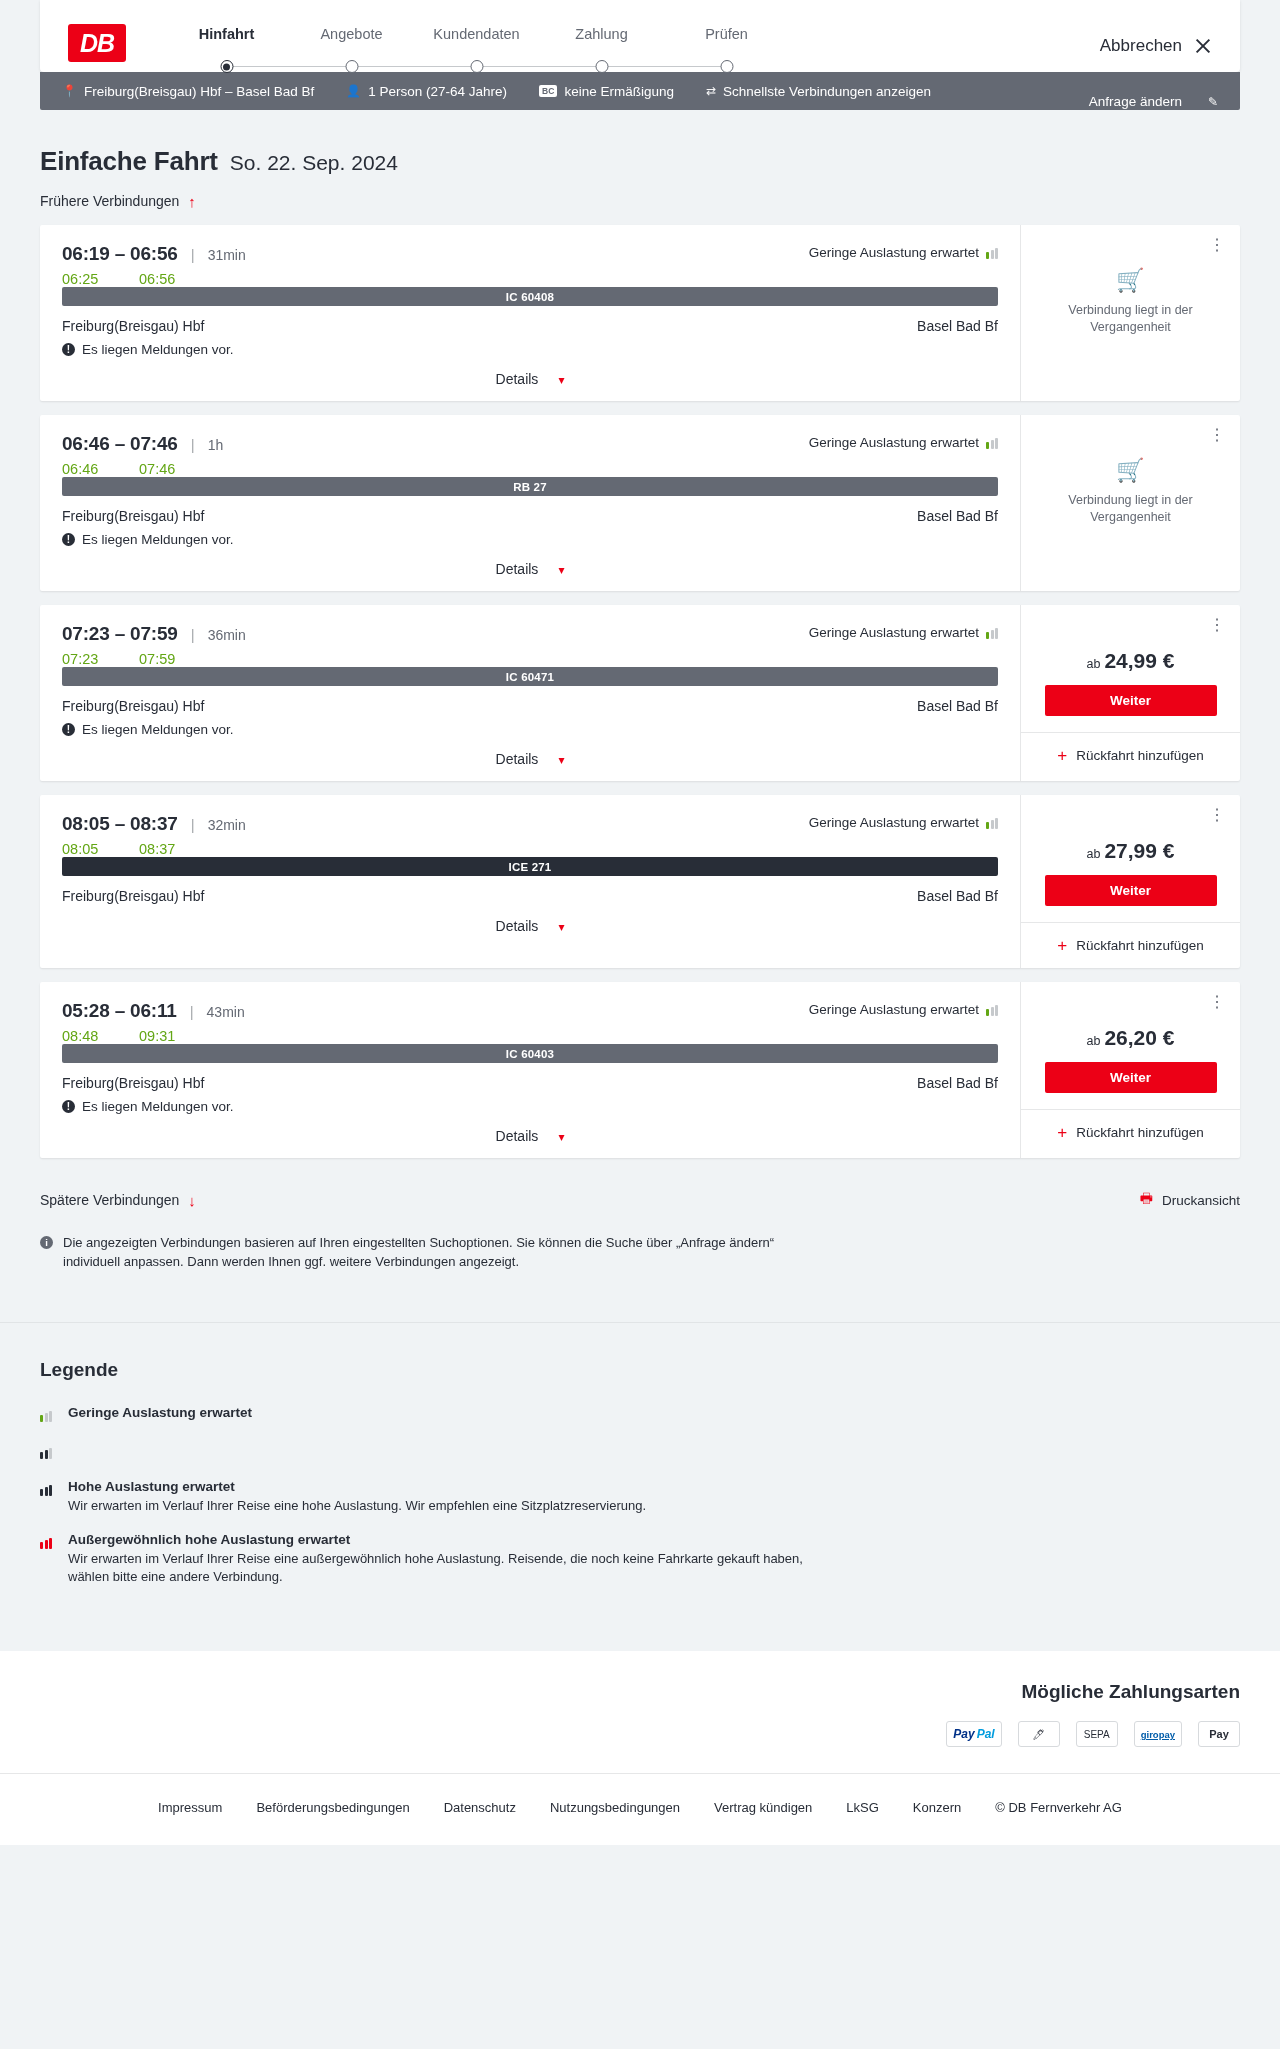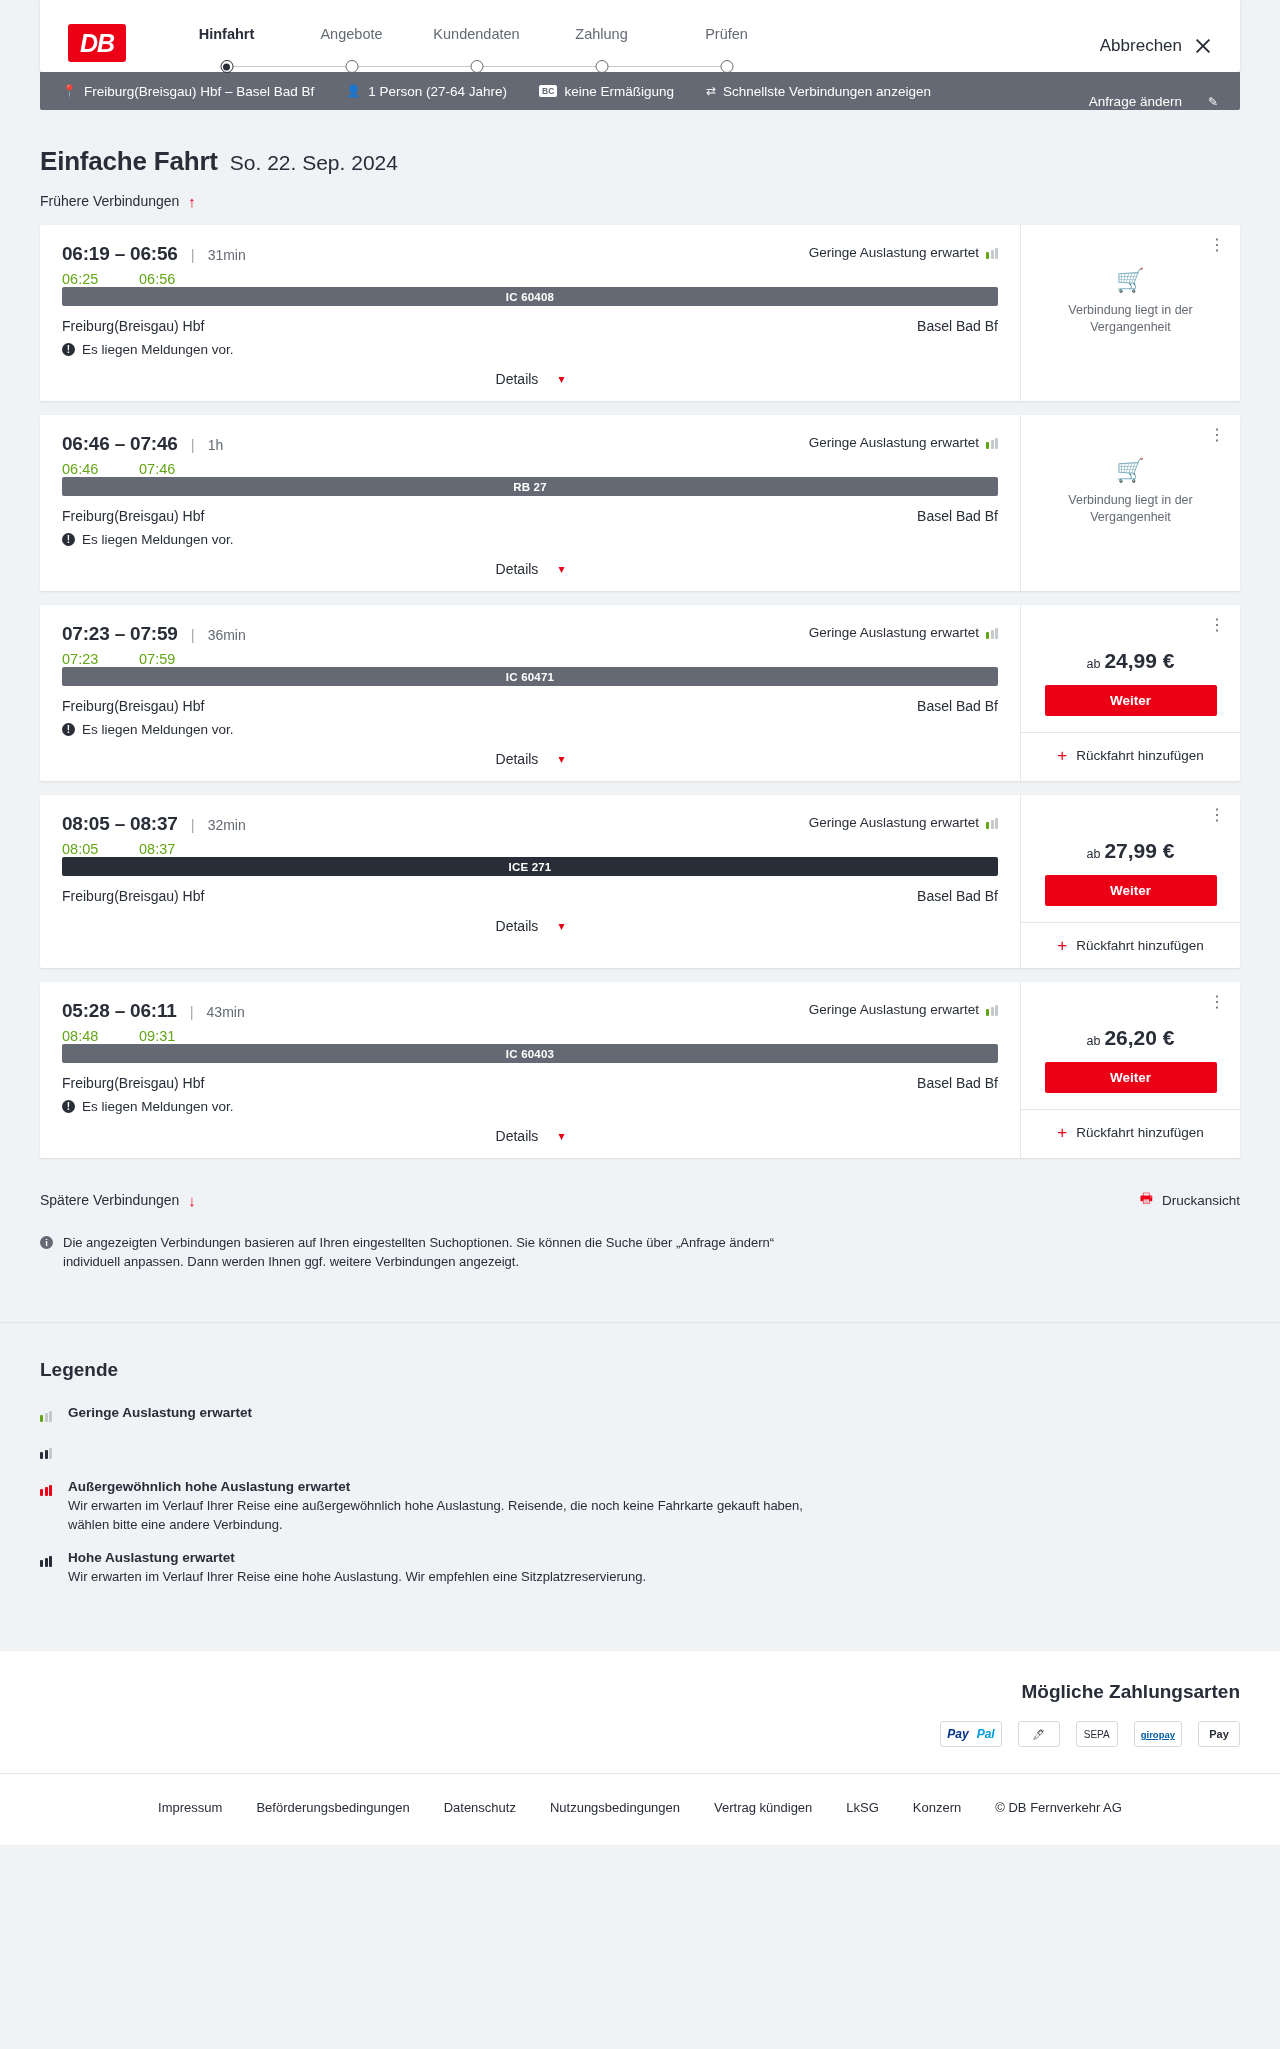--- a/index.html
+++ b/index.html
@@ -123,21 +123,21 @@
   }
   .trainbar.dark { background:#282d37; }
   .stations { display:flex; justify-content:space-between; margin-top:12px; font-size:14px; }
   .msg { margin-top:8px; font-size:13.5px; display:flex; align-items:center; gap:7px; }
   .warn-icon {
     width:13px; height:13px; border-radius:50%; background:#282d37; color:#fff;
     font-size:10px; font-weight:bold; display:inline-flex; align-items:center;
     justify-content:center; line-height:1; flex:none;
   }
   .details-row {
-    display:flex; align-items:center; justify-content:center; gap:20px;
+    display:flex; align-items:flex-end; justify-content:center; gap:20px;
     font-size:14px; margin-top:14px; padding-bottom:14px; cursor:pointer;
   }
   .chev { color:#ec0016; font-size:12px; }
 
   .conn-right {
     width:220px; border-left:1px solid #e6e7e8; position:relative;
     display:flex; flex-direction:column; align-items:center; padding-top:18px;
   }
   .kebab {
     position:absolute; right:14px; top:12px; font-size:16px; color:#646973;
@@ -184,21 +184,21 @@
   .legend-desc { font-size:13px; margin-top:3px; line-height:1.45; max-width:760px; }
 
   
   .pay-wrap { background:#fff; padding:30px 40px 26px 40px; }
   .pay-inner { text-align:right; }
   .pay-title { font-size:19px; font-weight:bold; margin-bottom:18px; }
   .pay-icons { display:flex; justify-content:flex-end; gap:16px; align-items:center; }
   .pay-chip {
     height:26px; min-width:42px; border:1px solid #d7dadd; border-radius:3px;
     display:flex; align-items:center; justify-content:center;
-    font-size:10px; color:#282d37; background:#fff; padding:0 6px; gap:8px;
+    font-size:10px; color:#282d37; background:#fff; padding:0 6px; gap:2px;
   }
   .pp-blue { color:#003087; font-weight:bold; font-style:italic; font-size:12px; }
   .pp-light { color:#009cde; font-weight:bold; font-style:italic; font-size:12px; }
   .giro-text { color:#005ca9; font-weight:bold; font-size:9.5px;text-decoration:underline; }
   .apple-text { font-size:11px; font-weight:bold; }
 
   
   .footer { background:#fff; border-top:1px solid #e6e7e8; padding:26px 40px 30px 40px; }
   .footer-links { display:flex; justify-content:center; gap:34px; font-size:13px; flex-wrap:wrap; }
   .footer-links a { color:#282d37; text-decoration:none; cursor:pointer; }
@@ -530,38 +530,38 @@
         </div>
         <div class="legend-item">
           <div class="legend-bars"><span class="occ-bars">
               <i class="b1 on"></i>
               <i class="b2 on"></i>
               <i class="b3"></i>
             </span></div>
         </div>
         <div class="legend-item">
           <div class="legend-bars"><span class="occ-bars">
+              <i class="b1 on"></i>
+              <i class="b2 on"></i>
+              <i class="b3 on"></i>
+            </span></div>
+          <div class="legend-body">
+            <div class="legend-head">Hohe Auslastung erwartet</div>
+            <div class="legend-desc">Wir erwarten im Verlauf Ihrer Reise eine hohe Auslastung. Wir empfehlen eine Sitzplatzreservierung.</div>
+          </div>
+        </div>
+        <div class="legend-item">
+          <div class="legend-bars"><span class="occ-bars">
               <i class="b1 red"></i>
               <i class="b2 red"></i>
               <i class="b3 red"></i>
             </span></div>
           <div class="legend-body">
             <div class="legend-head">Außergewöhnlich hohe Auslastung erwartet</div>
             <div class="legend-desc">Wir erwarten im Verlauf Ihrer Reise eine außergewöhnlich hohe Auslastung. Reisende, die noch keine Fahrkarte gekauft haben, wählen bitte eine andere Verbindung.</div>
-          </div>
-        </div>
-        <div class="legend-item">
-          <div class="legend-bars"><span class="occ-bars">
-              <i class="b1 on"></i>
-              <i class="b2 on"></i>
-              <i class="b3 on"></i>
-            </span></div>
-          <div class="legend-body">
-            <div class="legend-head">Hohe Auslastung erwartet</div>
-            <div class="legend-desc">Wir erwarten im Verlauf Ihrer Reise eine hohe Auslastung. Wir empfehlen eine Sitzplatzreservierung.</div>
           </div>
         </div>
       </div>
   </div>
 
   <div class="pay-wrap">
     <div class="pay-inner">
       <div class="pay-title">Mögliche Zahlungsarten</div>
       <div class="pay-icons">
         <div class="pay-chip">

